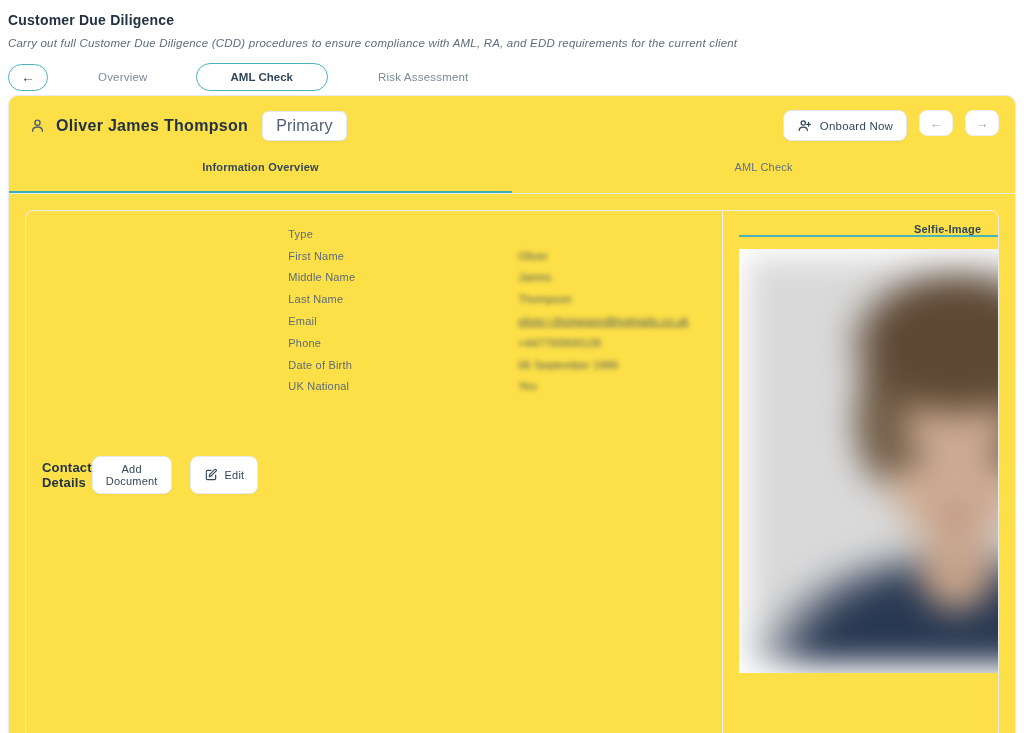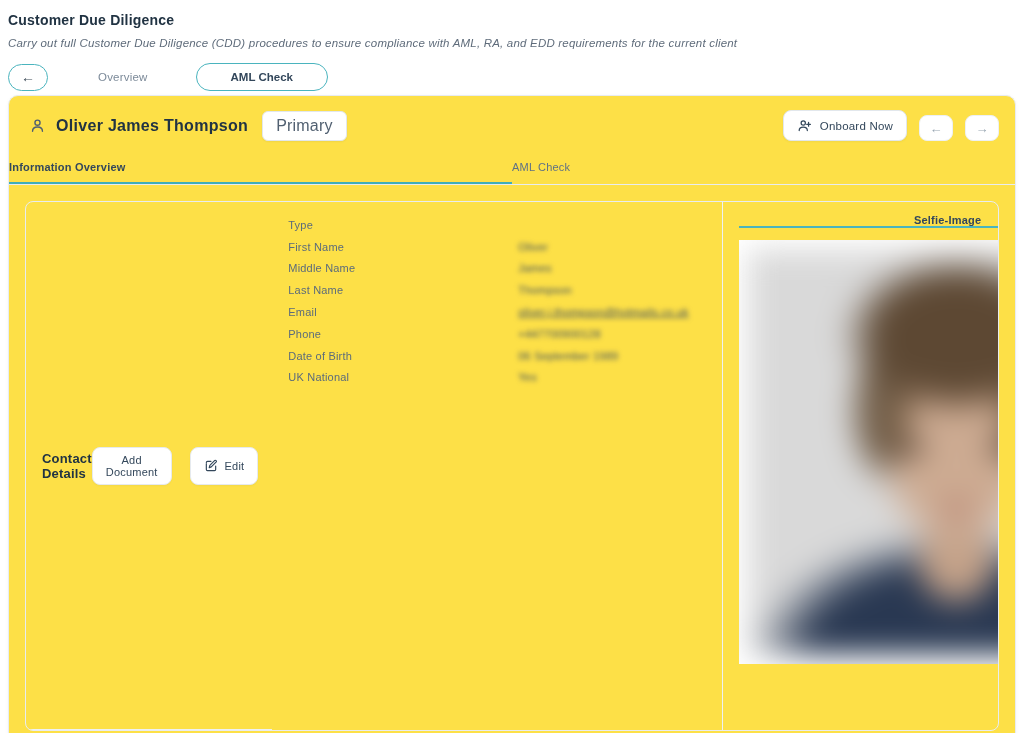--- a/index.html
+++ b/index.html
@@ -25,31 +25,31 @@
   .main-card { position:absolute; left:8px; right:8px; top:95px; height:672px;
     background:#fde047; border:1px solid #e8ecf0; border-radius:10px;
     box-shadow:0 1px 4px rgba(33,51,67,.04); overflow:hidden; }
 
   .client-header { display:flex; align-items:center; padding:14px 16px 12px 20px; }
   .client-icon { display:flex; margin-right:10px; }
   .client-name { font-size:16px; font-weight:bold; color:#213343; letter-spacing:.3px; }
   .primary-badge { margin-left:14px; font-size:16px; color:#516071; letter-spacing:.2px;
     border:1px solid #e2e7ec; border-radius:6px; padding:5px 13px; background:#fff;
     box-shadow:0 1px 2px rgba(33,51,67,.06); }
-  .client-actions { margin-left:auto; display:flex; align-items:flex-end; gap:12px; }
+  .client-actions { margin-left:auto; display:flex; align-items:flex-start; gap:12px; }
   .onboard-btn { display:flex; align-items:center; gap:8px; border:1px solid #e2e7ec;
     border-radius:8px; background:#fff; padding:7px 13px; font-size:11.5px; color:#33475b;
     letter-spacing:.2px; cursor:pointer; box-shadow:0 1px 2px rgba(33,51,67,.05); }
   .arrow-btn { width:34px; height:26px; border:1px solid #edf0f3; border-radius:8px;
     background:#fff; color:#9aa7b3; font-size:13px; display:flex; align-items:center;
     justify-content:center; cursor:pointer; }
 
   
   .tab-bar { display:flex; border-bottom:1px solid #e8ecf0; }
-  .tab { flex:1; text-align:left; padding:8px 0 9px; font-size:11px; letter-spacing:.2px; cursor:pointer; }
+  .tab { flex:1; text-align:center; padding:8px 0 18px; font-size:11px; letter-spacing:.2px; cursor:pointer; }
   .tab.active { font-weight:bold; color:#33475b; border-bottom:2px solid #3fadb8; }
   .tab.inactive { color:#5f7185; }
 
   
   .contact-card { margin:16px; border:1px solid #e8ecf0; border-radius:8px; height:530px;
     display:flex; flex-direction:row; overflow:hidden; }
   .contact-header { display:flex; align-items:center; padding:10px 14px 10px 16px;
     border-bottom:1px solid #eef1f4; }
   .contact-title { font-size:13px; font-weight:bold; color:#213343; letter-spacing:.2px; }
   .contact-actions { margin-left:auto; display:flex; gap:18px; }
@@ -91,20 +91,21 @@
   <div class="page-title">Customer Due Diligence</div>
   <div class="page-subtitle">Carry out full Customer Due Diligence (CDD) procedures to ensure compliance with AML, RA, and EDD requirements for the current client</div>
 </div>
 
 <div class="top-nav">
   <button class="back-btn">
     <span>←</span>
   </button>
   <div class="nav-item spacer-l">Overview</div>
   <button class="nav-pill">AML Check</button>
+  <div class="nav-item spacer-l">Risk Assessment</div>
 </div>
 
 <div class="main-card">
 
   <div class="client-header">
     <span class="client-icon">
       <svg width="17" height="17" viewBox="0 0 24 24" fill="none" stroke="#516071" stroke-width="2" stroke-linecap="round">
         <circle cx="12" cy="8" r="3.6"></circle>
           <path d="M5 20c0-3.8 3.1-6 7-6s7 2.2 7 6"></path>
       </svg>

